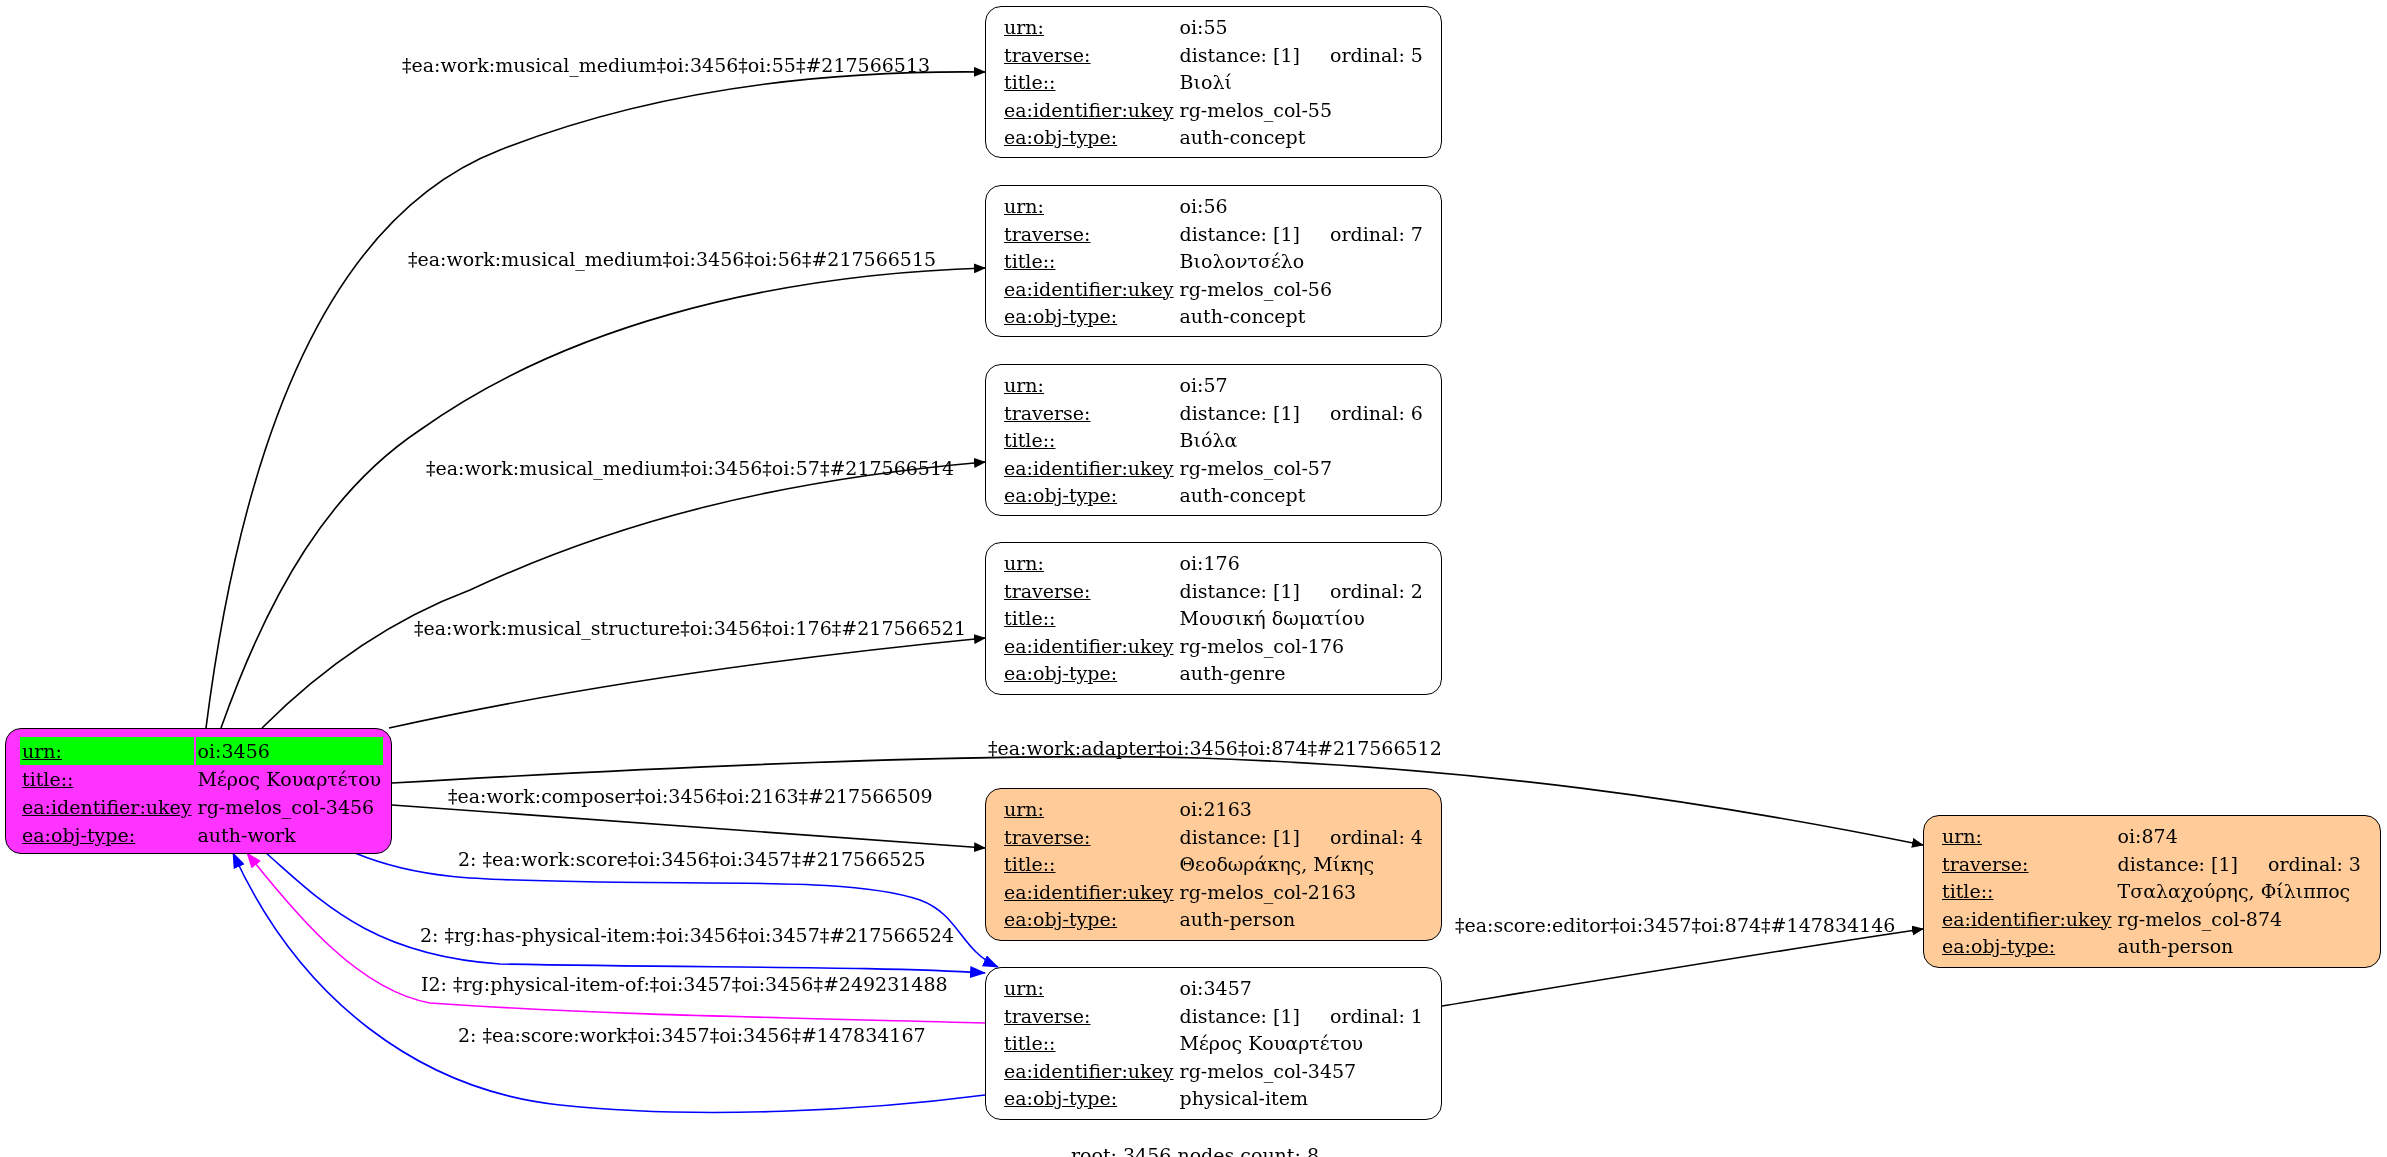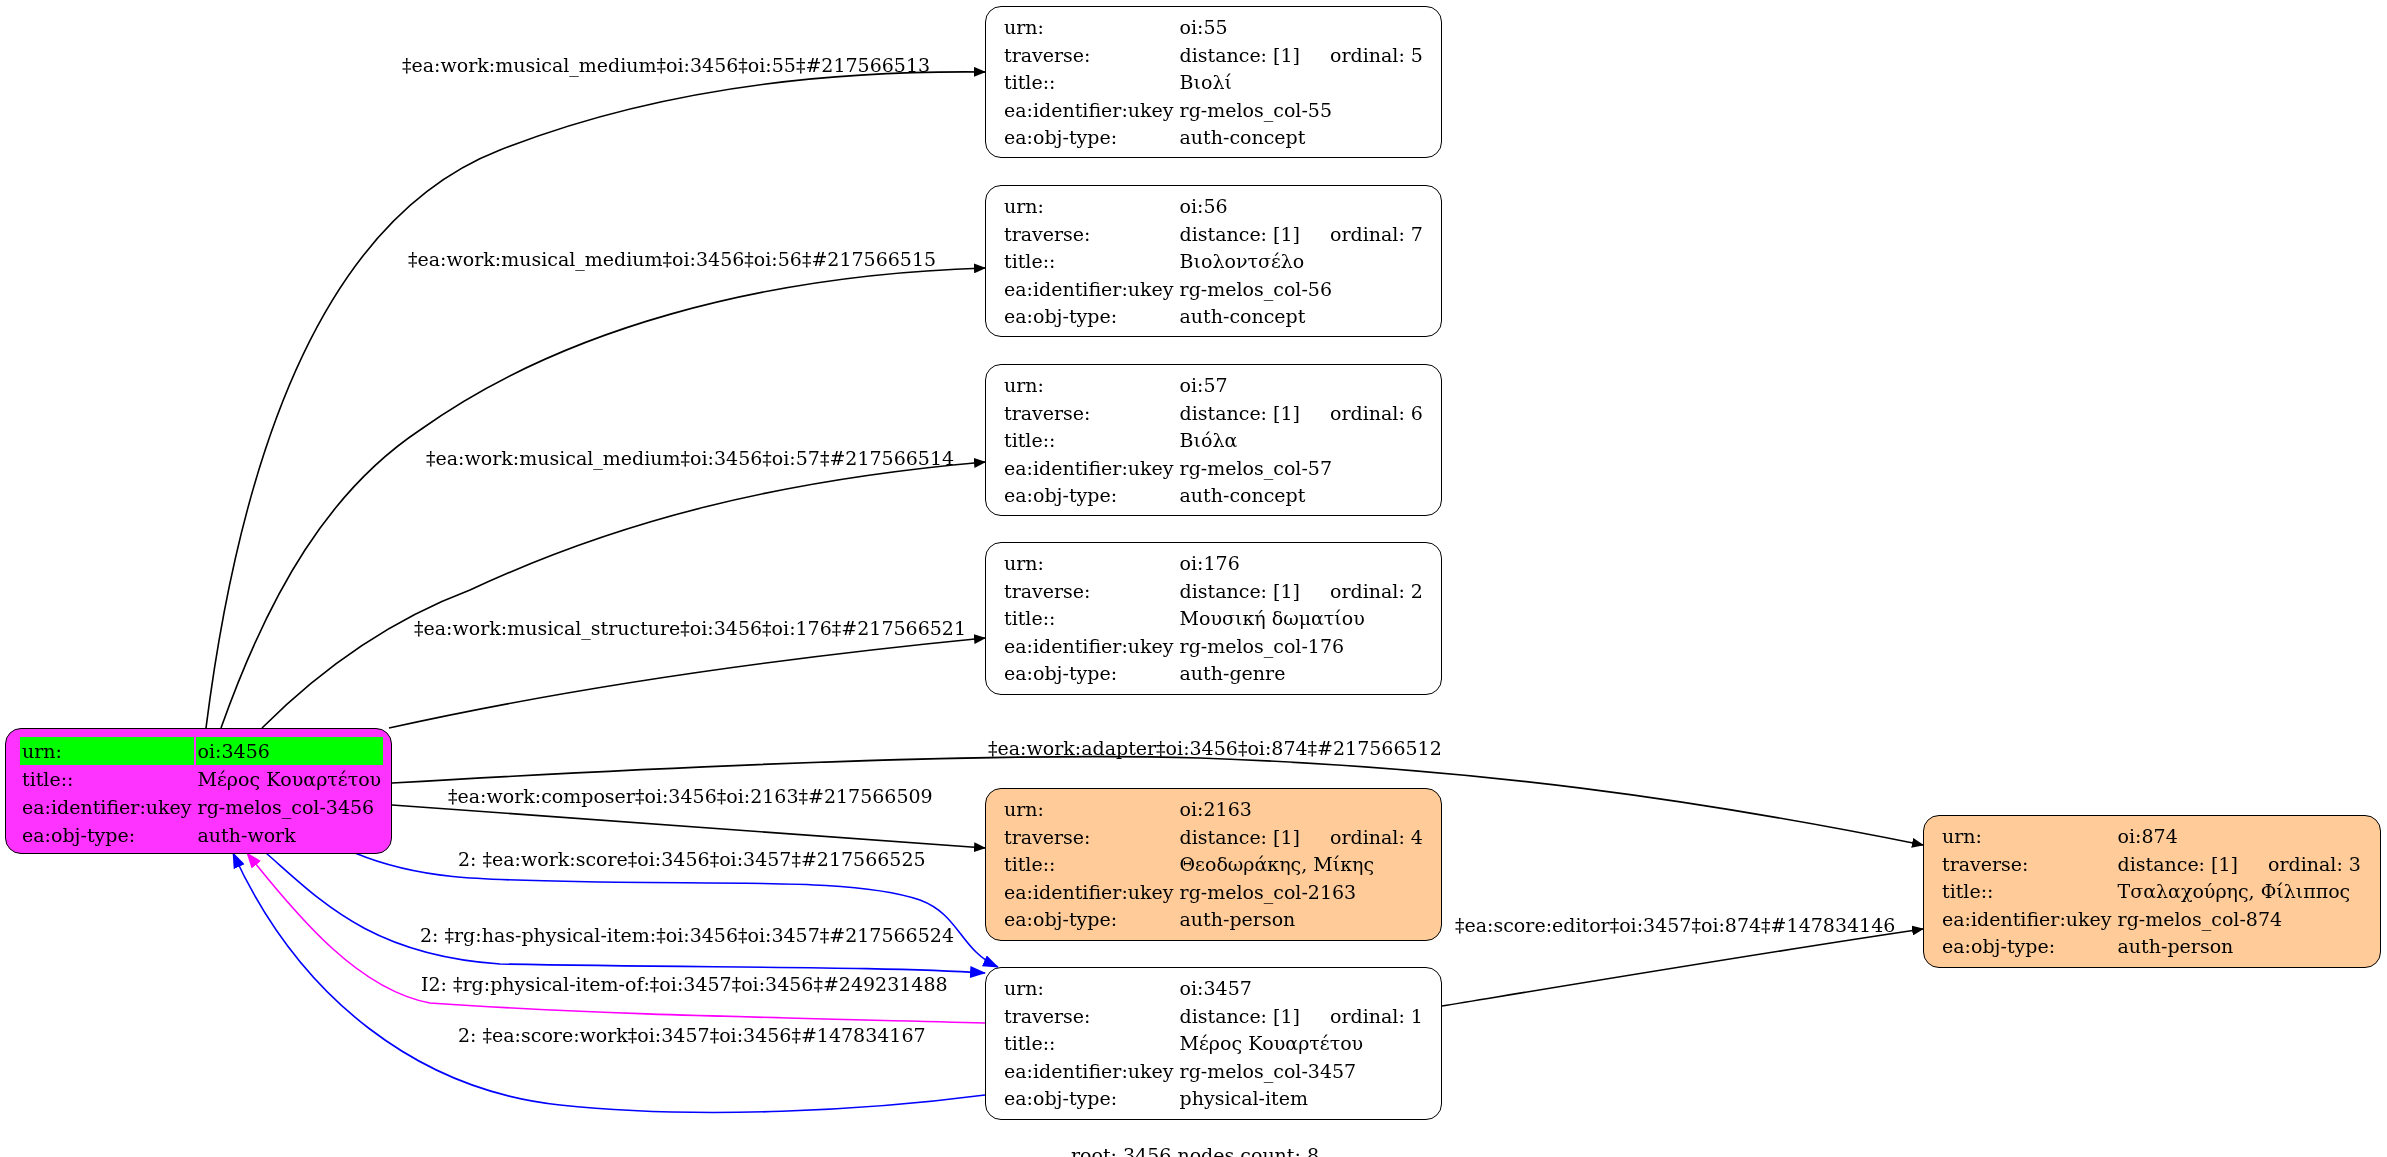--- a/index.html
+++ b/index.html
@@ -5,21 +5,21 @@
   html, body { margin: 0; padding: 0; background: #ffffff; }
   body { width: 2387px; height: 1157px; position: relative; overflow: hidden;
          font-family: "DejaVu Serif", "Liberation Serif", serif; color: #000; }
   #edges { position: absolute; left: 0; top: 0; width: 2387px; height: 1157px; }
   .node { position: absolute; box-sizing: border-box; border: 1.6px solid #000;
           border-radius: 16px; background: #fff; padding: 7px 14px 6px 14px; }
   .node.person { background: #ffcc99; }
   .node.root { background: #ff33ff; padding: 8px 12px; }
   .node table { border-collapse: separate; border-spacing: 2px 0; }
   .node td { font-size: 19px; line-height: 27.5px; padding: 0 2px; white-space: nowrap; vertical-align: top; }
-  .node td.k { width: 168px; }
+  .node td.k { width: 168px; text-decoration: underline; }
   .node td.ord { padding-left: 26px; }
   .node.root td { line-height: 28px; }
   .node.root tr.hl td { background: #00ff00; }
   .elabel { position: absolute; font-size: 19px; white-space: nowrap; line-height: 22px; }
   .footer { position: absolute; font-size: 19px; white-space: nowrap; margin-top: 20px; }
 </style>
 </head>
 <body>
 
 <svg id="edges" xmlns="http://www.w3.org/2000/svg">
@@ -43,21 +43,21 @@
   <path fill="none" stroke="#000" stroke-width="1.6" marker-end="url(#arrow-black)" d="M392,805 C600,820 800,835 985,848"></path>
   <path fill="none" stroke="#0000ff" stroke-width="1.6" marker-end="url(#arrow-blue)" d="M355,853 C420,880 480,880 600,882 C760,884 860,880 920,900 C960,915 960,950 998,967"></path>
   <path fill="none" stroke="#0000ff" stroke-width="1.6" marker-end="url(#arrow-blue)" d="M266,853 C320,900 370,955 500,964 C700,968 880,966 985,973"></path>
   <path fill="none" stroke="#ff00ff" stroke-width="1.6" marker-end="url(#arrow-magenta)" d="M985,1023 C800,1018 600,1015 430,1003 C360,990 300,920 247,853"></path>
   <path fill="none" stroke="#0000ff" stroke-width="1.6" marker-end="url(#arrow-blue)" d="M985,1095 C870,1110 700,1120 560,1105 C420,1090 300,1000 233,853"></path>
   <path fill="none" stroke="#000" stroke-width="1.6" marker-end="url(#arrow-black)" d="M1442,1006 C1600,980 1780,950 1923,929"></path>
 </svg>
 
 <div class="elabel" style="left:402px; top:54px;">‡ea:work:musical_medium‡oi:3456‡oi:55‡#217566513</div>
 <div class="elabel" style="left:408px; top:248px;">‡ea:work:musical_medium‡oi:3456‡oi:56‡#217566515</div>
-<div class="elabel" style="left:426px; top:447px;text-align:right;">‡ea:work:musical_medium‡oi:3456‡oi:57‡#217566514</div>
+<div class="elabel" style="left:426px; top:457px;text-align:right;">‡ea:work:musical_medium‡oi:3456‡oi:57‡#217566514</div>
 <div class="elabel" style="left:414px; top:617px;">‡ea:work:musical_structure‡oi:3456‡oi:176‡#217566521</div>
 <div class="elabel" style="left:988px; top:737px;">‡ea:work:adapter‡oi:3456‡oi:874‡#217566512</div>
 <div class="elabel" style="left:448px; top:785px;">‡ea:work:composer‡oi:3456‡oi:2163‡#217566509</div>
 <div class="elabel" style="left:458px; top:848px;">2: ‡ea:work:score‡oi:3456‡oi:3457‡#217566525</div>
 <div class="elabel" style="left:420px; top:924px;">2: ‡rg:has-physical-item:‡oi:3456‡oi:3457‡#217566524</div>
 <div class="elabel" style="left:421px; top:973px;">I2: ‡rg:physical-item-of:‡oi:3457‡oi:3456‡#249231488</div>
 <div class="elabel" style="left:458px; top:1024px;">2: ‡ea:score:work‡oi:3457‡oi:3456‡#147834167</div>
 <div class="elabel" style="left:1455px; top:914px;">‡ea:score:editor‡oi:3457‡oi:874‡#147834146</div>
 
 <div class="node root" style="left:5px; top:728px; width:387px; height:126px;">

